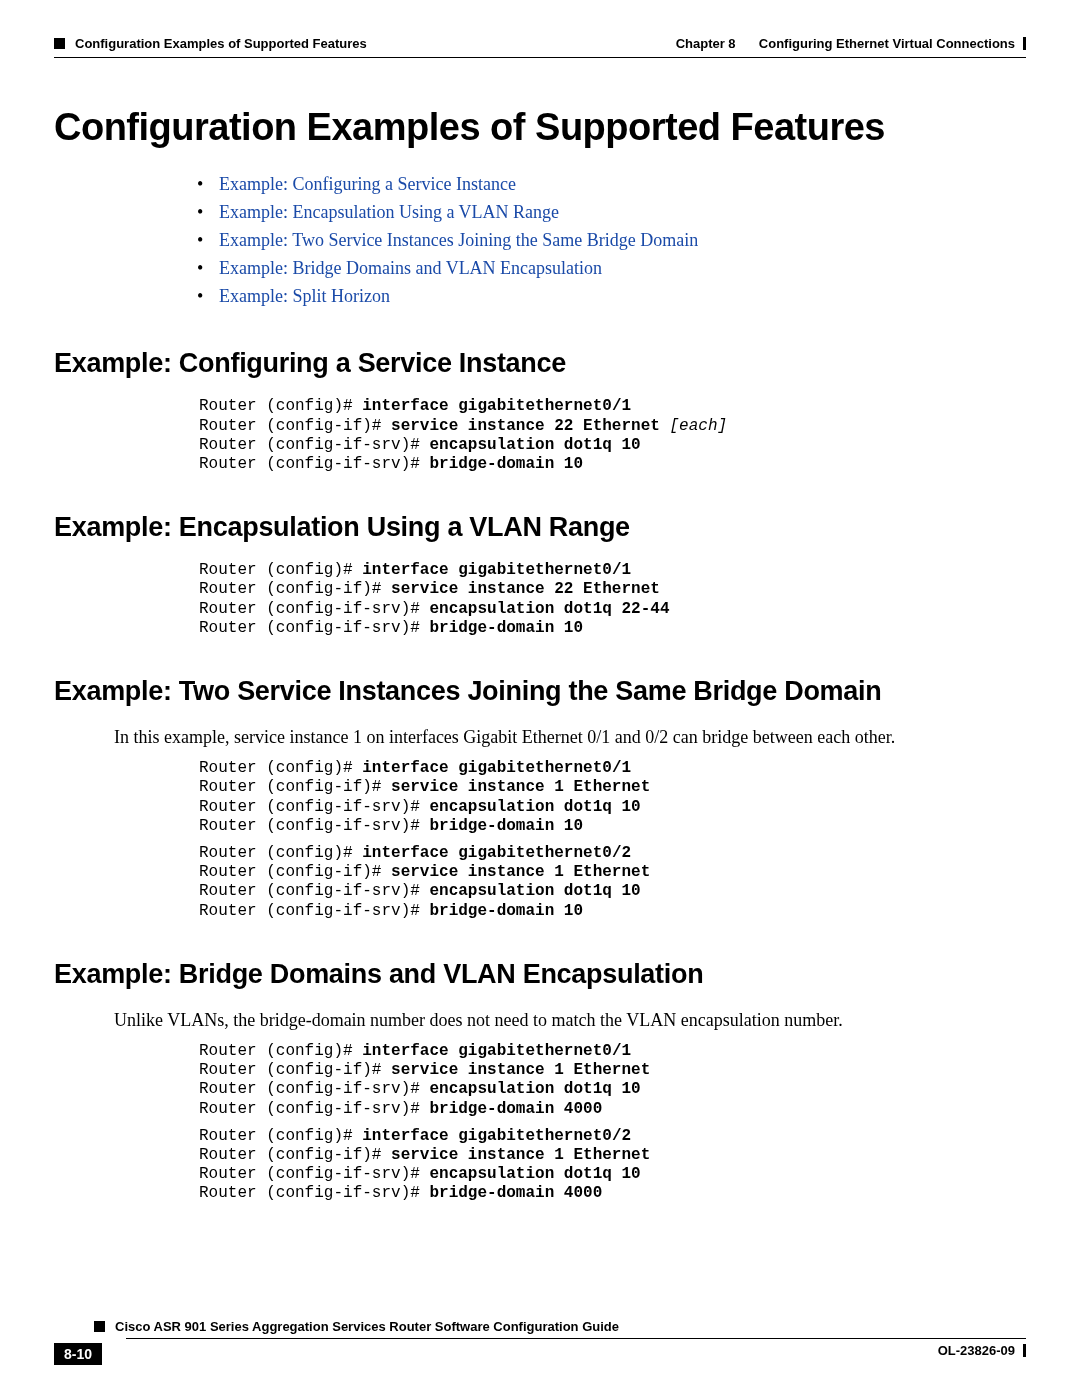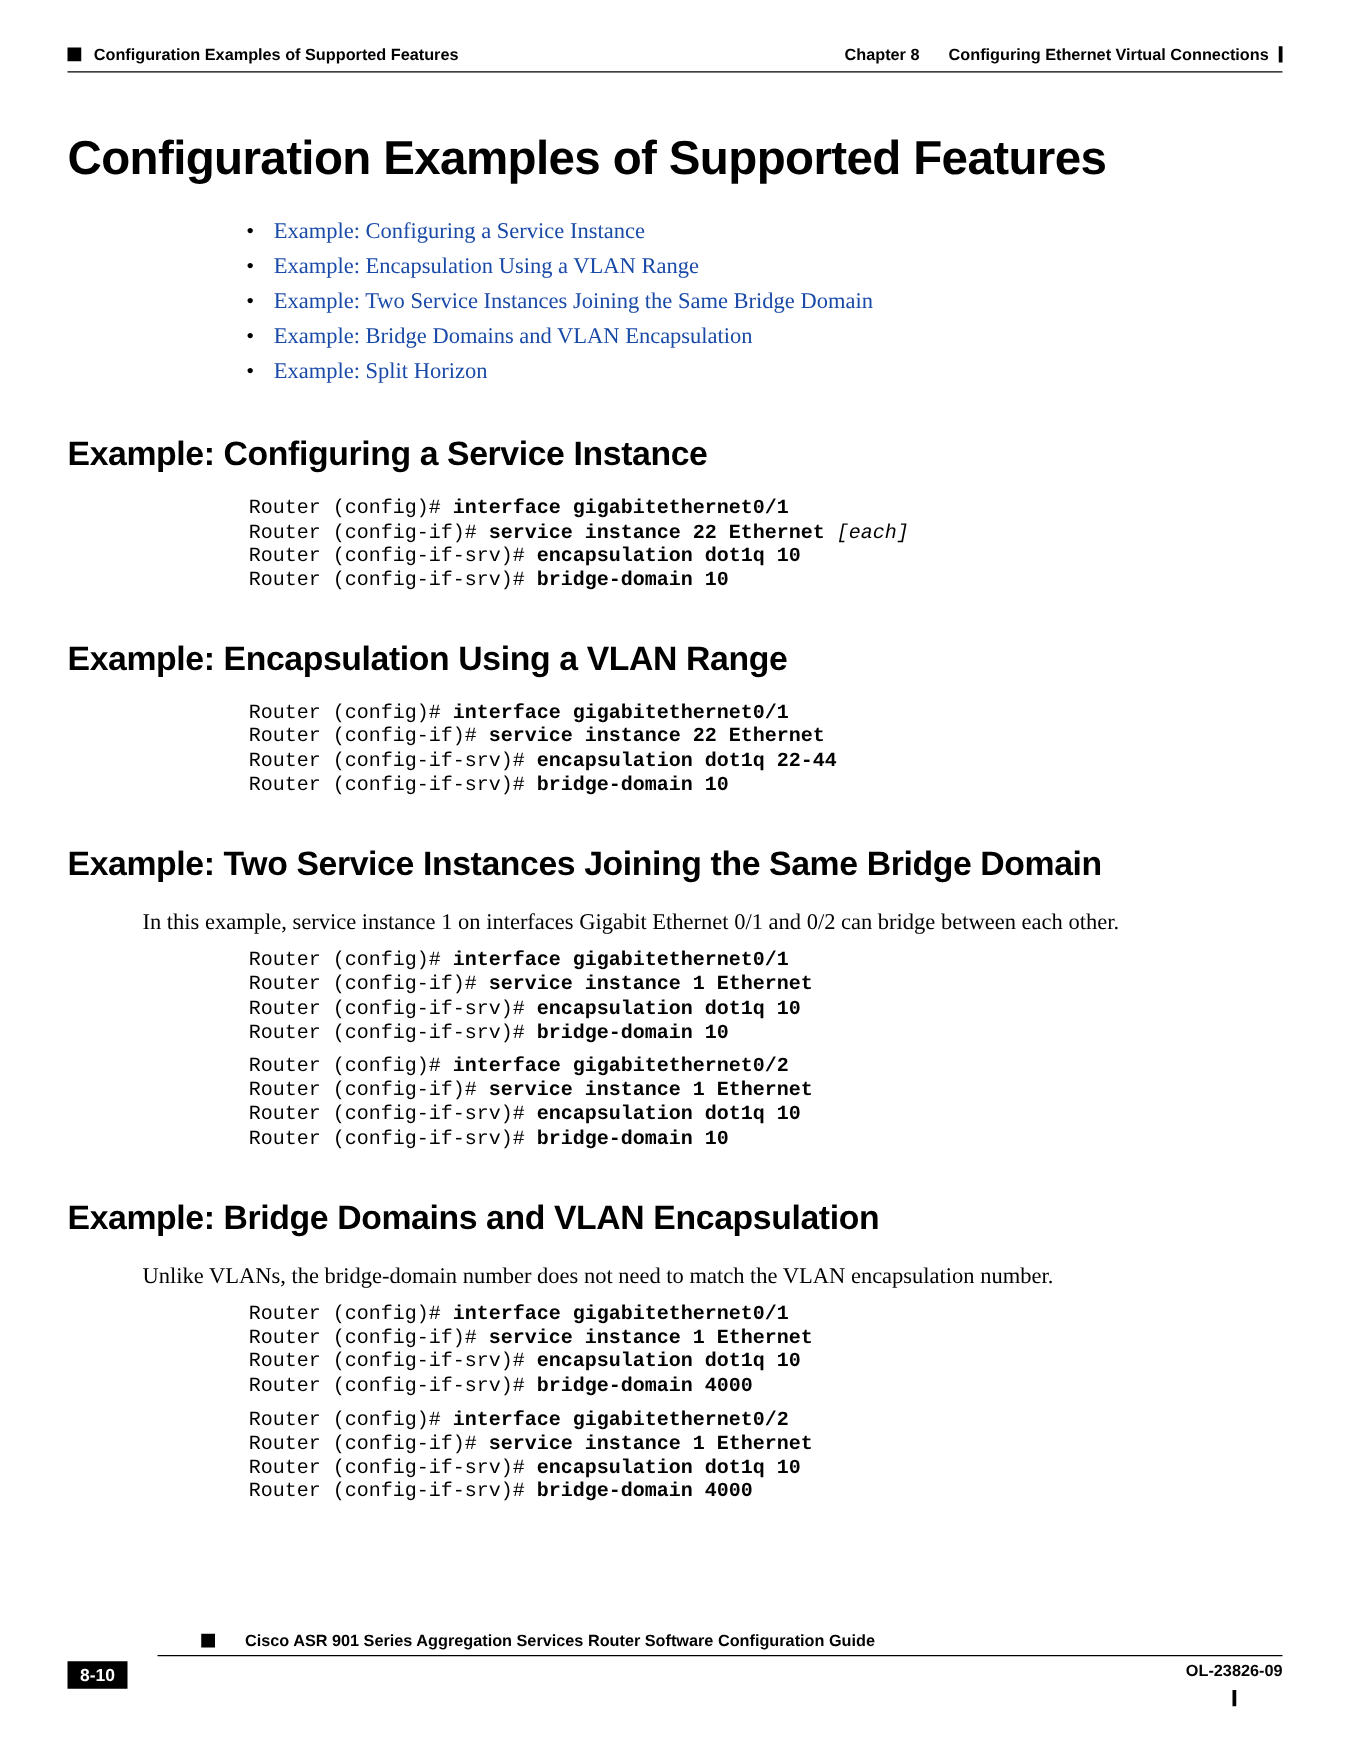--- a/index.html
+++ b/index.html
@@ -70,32 +70,32 @@
     margin-bottom: 8px;
     white-space: pre-wrap;
   }
   pre.code b { font-weight: 700; }
   pre.code i { font-style: italic; }
   .footer {
     position: absolute;
     left: 54px; right: 54px; bottom: 32px;
     font-family: Arial, Helvetica, sans-serif;
   }
-  .foot-title-row { display: flex; align-items: center; gap: 24px; margin-left: 107px; }
+  .foot-title-row { display: flex; align-items: center; gap: 10px; margin-left: 40px; }
   .foot-title { font-size: 13px; font-weight: 700; }
   .foot-rule { border: none; border-top: 1px solid #000; margin-top: 4px; margin-left: 72px; }
   .foot-row {
     display: flex; justify-content: space-between; align-items: flex-start;
     margin-top: 4px;
   }
   .pagebox {
     background: #000; color: #fff; font-weight: 700;
     font-size: 14px; padding: 3px 10px;
   }
-  .docnum { font-size: 13px; font-weight: 700; display: flex; align-items: center; gap: 8px; flex-direction: column; }
+  .docnum { font-size: 13px; font-weight: 700; display: flex; align-items: center; gap: 8px; }
 </style>
 </head>
 <body>
 
 <div class="hdr">
   <div class="hdr-left">
     <span class="sq"></span>
     <span>Configuration Examples of Supported Features</span>
   </div>
   <div class="hdr-right">

